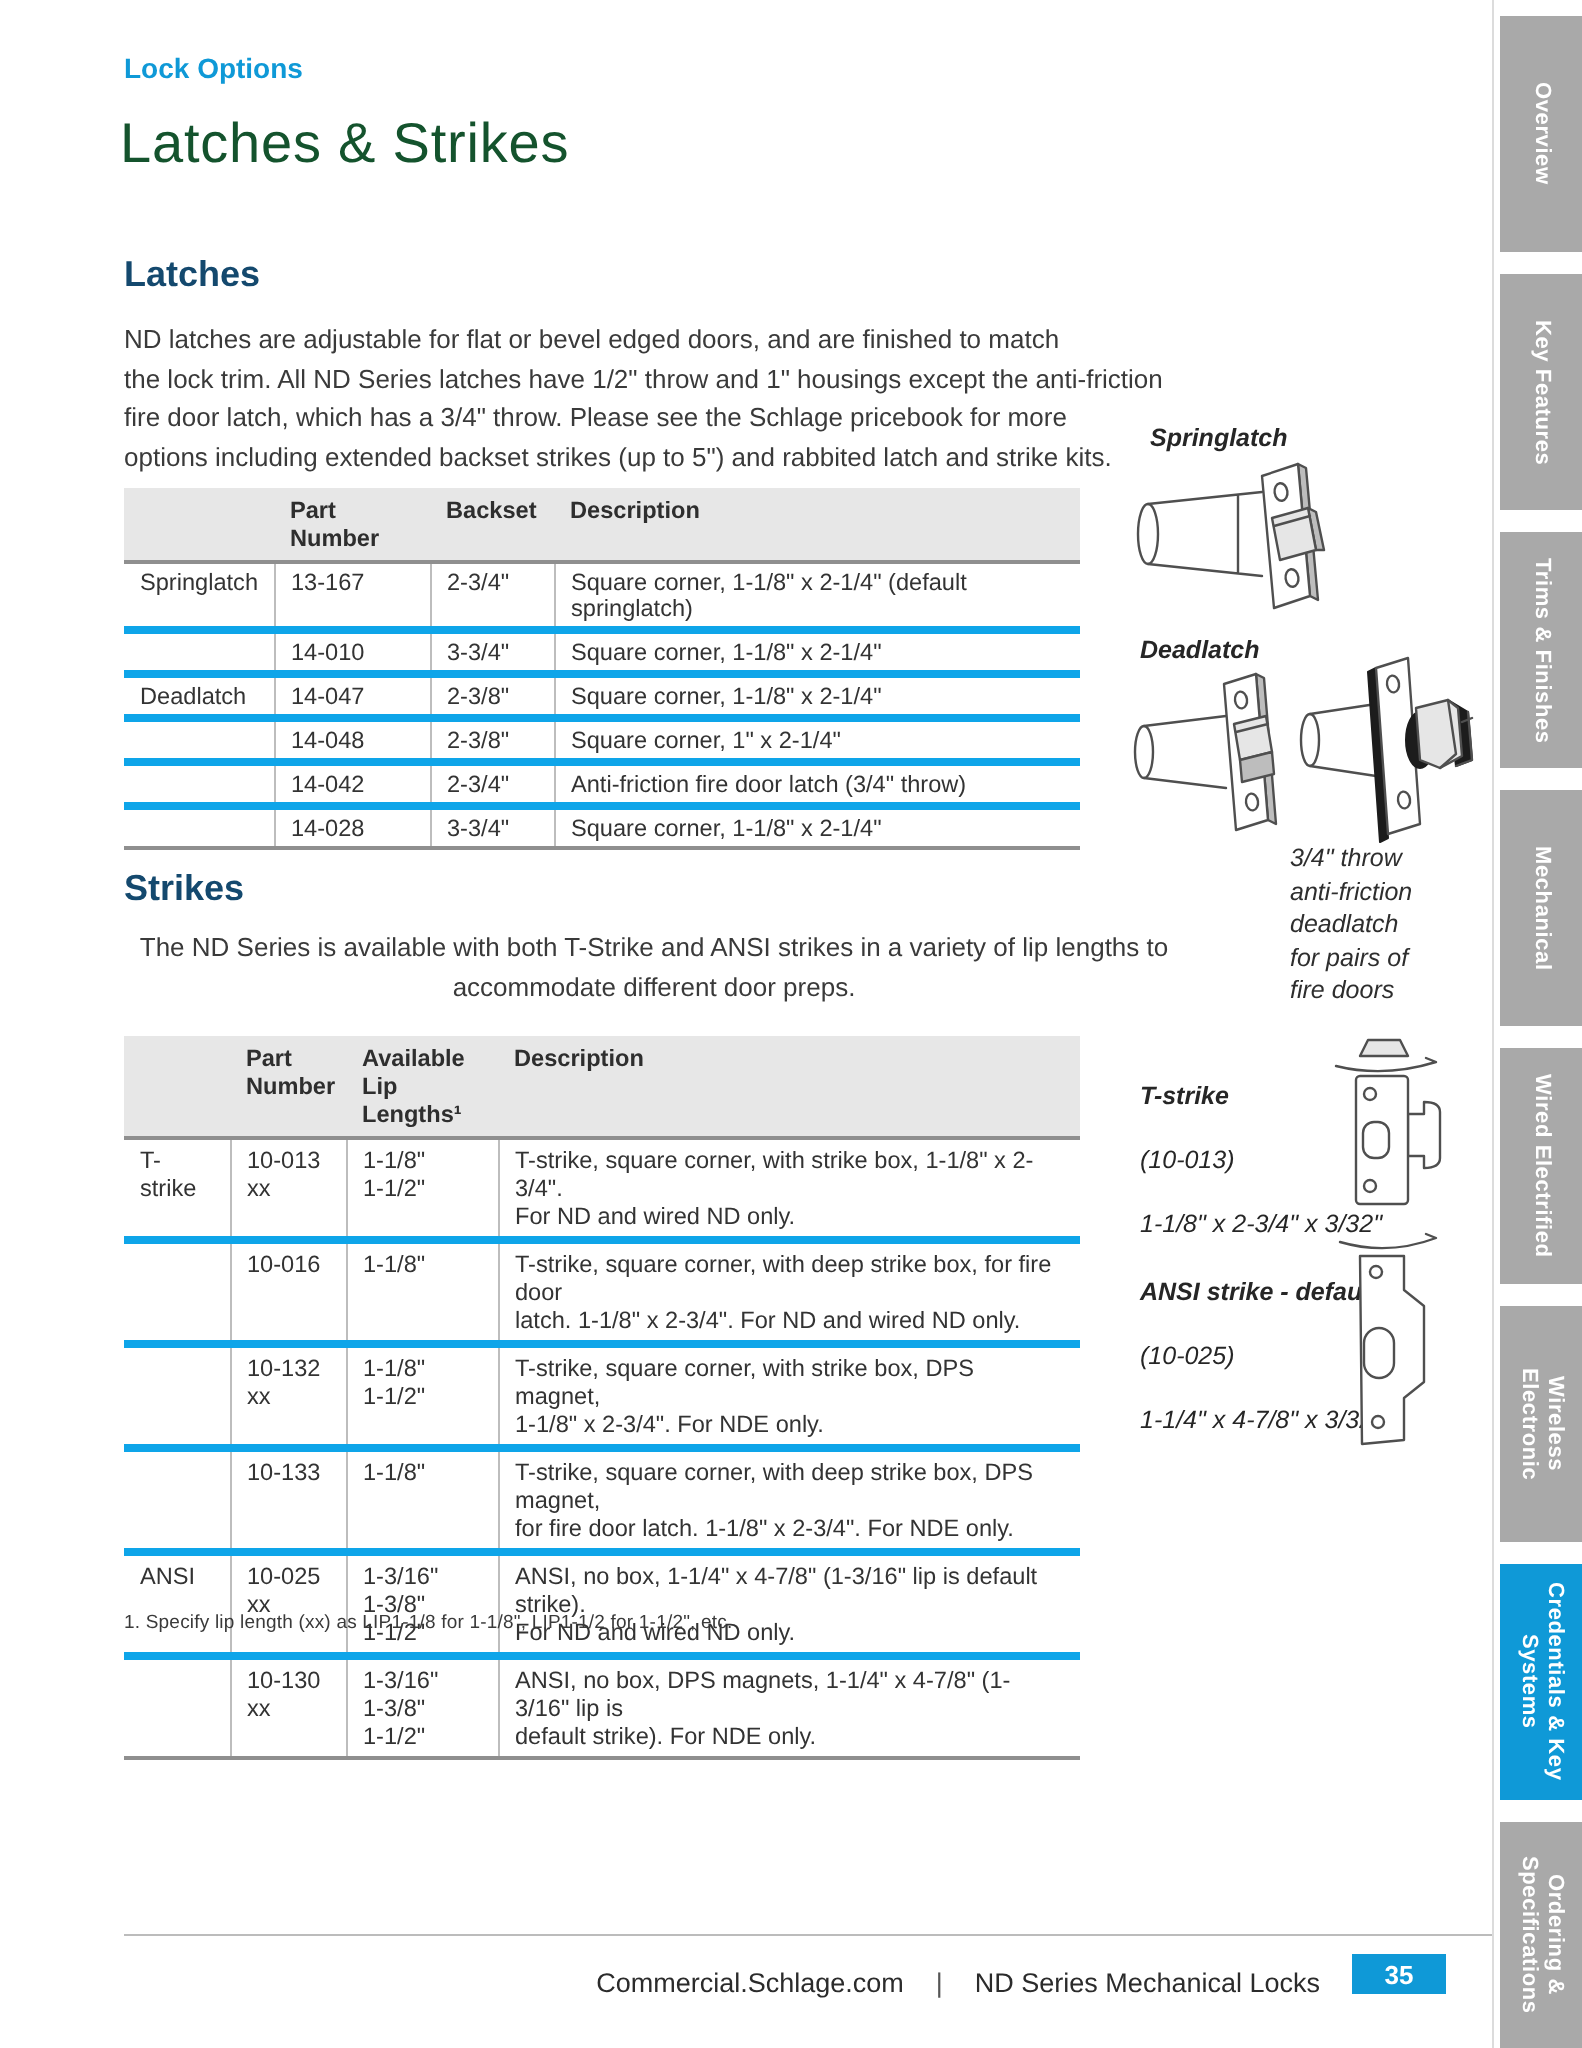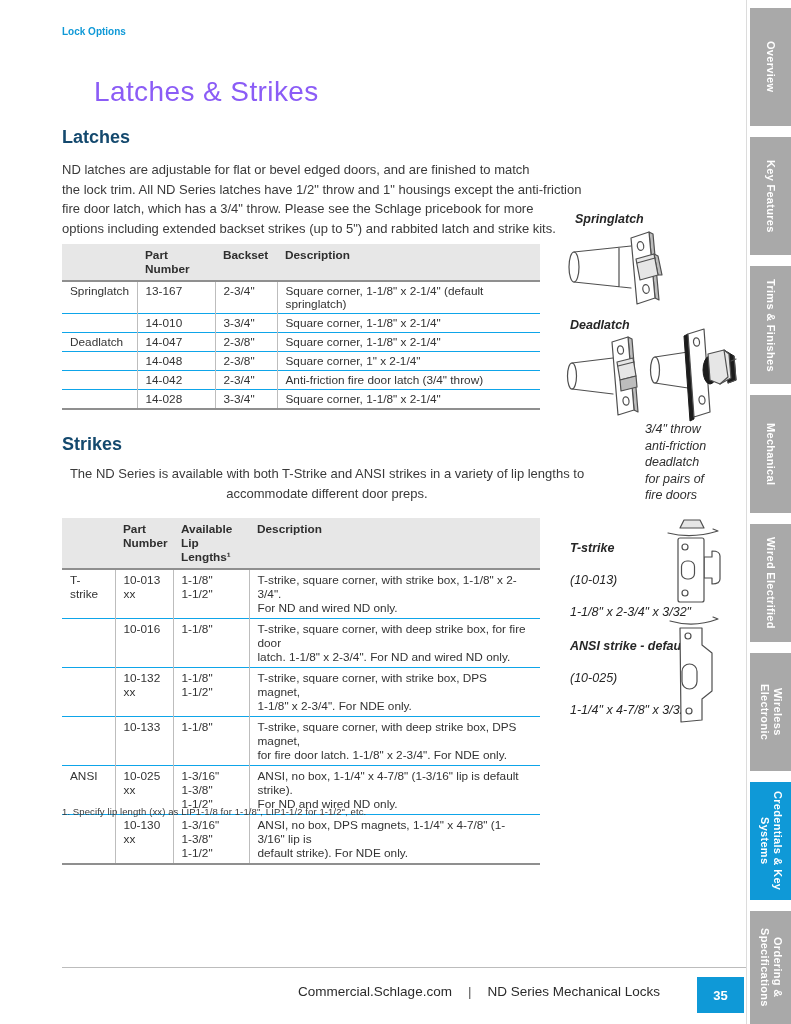--- a/index.html
+++ b/index.html
@@ -1,42 +1,42 @@
 <!DOCTYPE html>
 <html><head>
 <meta charset="utf-8">
 <style>
   html,body{margin:0;padding:0;}
   body{
     width:791px;height:1024px;position:relative;overflow:hidden;
     background:#ffffff;color:#3a3a3a;
     font-family:"Liberation Sans","DejaVu Sans",sans-serif;
   }
-  .eyebrow{position:absolute;left:62px;top:26px;color:#0f99d7;font-weight:bold;font-size:10px;}
-  .page-title{position:absolute;left:60px;top:76px;font-size:28px;color:#8b5cf6;font-weight:400;letter-spacing:.4px;margin-left:34px;}
+  .eyebrow{position:absolute;left:62px;top:26px;color:#0f99d7;font-weight:bold;font-size:14px;}
+  .page-title{position:absolute;left:60px;top:56px;font-size:28px;color:#14532d;font-weight:400;letter-spacing:.4px;}
   .section-heading{position:absolute;color:#14496e;font-weight:bold;font-size:18px;}
   #latches-heading{left:62px;top:127px;}
   #strikes-heading{left:62px;top:434px;}
   .body-text{position:absolute;left:62px;font-size:13px;line-height:19.5px;white-space:pre-line;width:530px;color:#3a3a3a;}
   #latches-body{top:160px;}
   #strikes-body{top:464px;text-align:center;}
 
   table.spec{position:absolute;border-collapse:collapse;table-layout:fixed;font-size:11.8px;color:#333;}
   #latches-table{left:62px;top:244px;width:478px;}
   #strikes-table{left:62px;top:518px;width:478px;}
   table.spec th{
     background:#e7e7e7;text-align:left;font-size:11.8px;color:#2e2e2e;
     padding:4px 8px;vertical-align:top;white-space:pre-line;line-height:14px;
     border-bottom:2px solid #8f8f8f;
   }
   table.spec td{
     padding:3px 8px;vertical-align:top;white-space:pre-line;line-height:14px;
   }
   #latches-table td{line-height:13px;padding:2.5px 8px;}
-  table.spec tbody td{border-top:1px solid #0ea5e9;}
+  table.spec tbody td{border-top:4px solid #0ea5e9;}
   table.spec tbody tr:first-child td{border-top:none;}
   table.spec tbody td + td{border-left:1px solid #bdbdbd;}
   table.spec tbody tr:last-child td{border-bottom:2px solid #8f8f8f;}
   .footnote{position:absolute;left:62px;top:806px;font-size:9.5px;color:#3a3a3a;letter-spacing:.1px;}
 
   
   .fig-label{position:absolute;font-weight:bold;font-style:italic;font-size:12.5px;color:#262626;}
   #springlatch-label{left:575px;top:212px;}
   #deadlatch-label{left:570px;top:318px;}
   .fig-caption{position:absolute;font-style:italic;font-size:12.5px;line-height:16.5px;color:#2e2e2e;white-space:pre-line;}
@@ -60,22 +60,22 @@
     writing-mode:vertical-rl;display:flex;align-items:center;justify-content:center;
     text-align:center;white-space:pre-line;cursor:pointer;
   }
   .tab.active{background:#0f99d7;}
 
   
   .footer-rule{position:absolute;left:62px;top:967px;width:684px;height:1px;background:#bcbcbc;}
   .footer-text{position:absolute;left:0;top:984px;width:660px;text-align:right;font-size:13.5px;color:#2b2b2b;}
   .footer-text .sep{padding:0 16px;color:#555;font-weight:400;}
   .page-box{
-    position:absolute;left:676px;top:977px;width:47px;height:36px;background:#0f99d7;
-    color:#fff;font-weight:bold;font-size:13px;display:flex;align-items:center;justify-content:center;margin-left:21px;
+    position:absolute;left:676px;top:977px;width:47px;height:20px;background:#0f99d7;
+    color:#fff;font-weight:bold;font-size:13px;display:flex;align-items:center;justify-content:center;
   }
   svg .ln{fill:none;stroke:#4f4f4f;stroke-width:1.2;stroke-linejoin:round;stroke-linecap:round;}
   svg .fw{fill:#ffffff;stroke:#4f4f4f;stroke-width:1.2;stroke-linejoin:round;}
   svg .fg{fill:#e6e6e6;stroke:#4f4f4f;stroke-width:1.2;stroke-linejoin:round;}
   svg .fd{fill:#bdbdbd;stroke:#4f4f4f;stroke-width:1.2;stroke-linejoin:round;}
   svg .fb{fill:#1c1c1c;stroke:#1c1c1c;stroke-width:1;stroke-linejoin:round;}
 </style>
 </head>
 <body>
 

